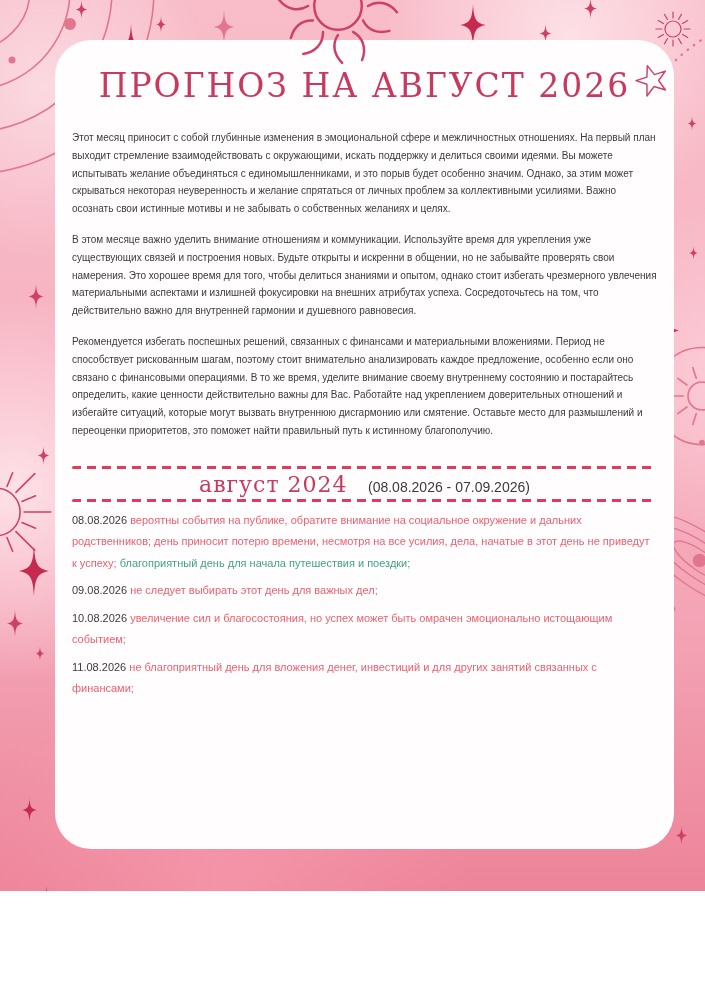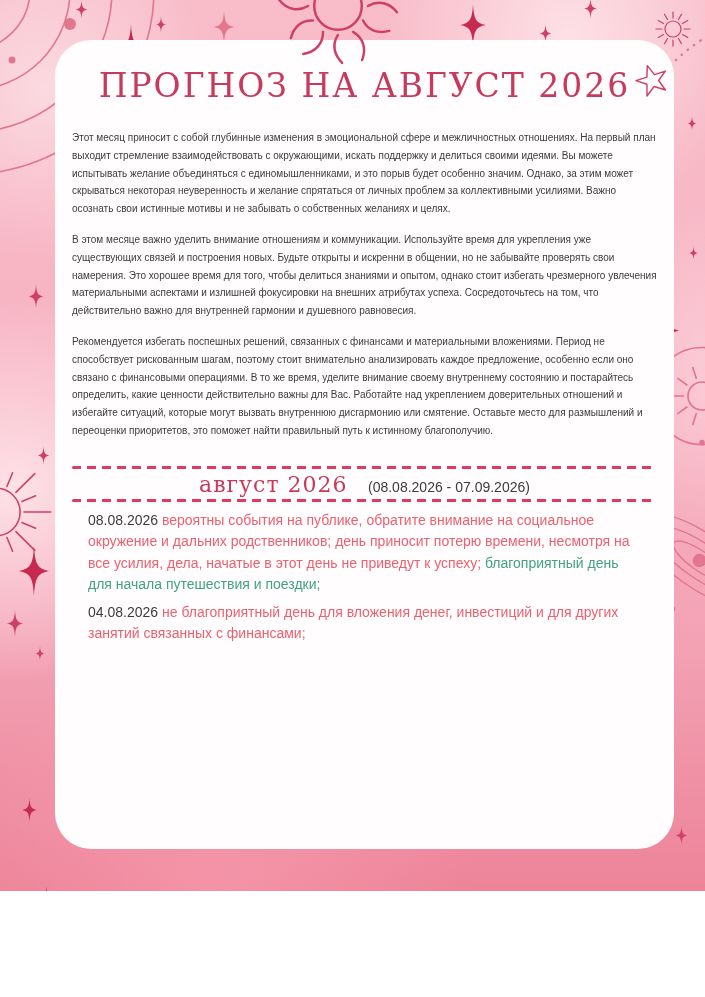--- a/index.html
+++ b/index.html
@@ -22,21 +22,21 @@
     font-size:33px;letter-spacing:2px;color:var(--accent-crimson,#c73a5d);}
   .intro p{margin:0 0 13px;font-size:10px;line-height:17.8px;color:var(--body-text,#3b3b3e);}
   .dash{height:3px;border-radius:3px;
     background:repeating-linear-gradient(90deg,var(--dash-red,#e23a5f) 0 9px,transparent 9px 15px);}
   .calendar-header{margin-top:26px;}
   .header-line{padding:3px 0 2px;text-align:center;}
   .month-title{font-family:"DejaVu Serif","Liberation Serif",serif;font-size:22px;
     letter-spacing:1px;color:var(--accent-crimson,#c73a5d);}
   .date-range{font-size:14px;color:var(--body-text,#3b3b3e);margin-left:16px;}
   .entries{margin-top:8px;}
-  .entry{margin:0 16px 6px;font-size:14px;line-height:21.5px;color:var(--body-text,#3b3b3e);}
+  .entry{margin:0 0 6px;font-size:11px;line-height:21.5px;color:var(--body-text,#3b3b3e);}
   .entry .date{color:var(--body-text,#3b3b3e);}
   .tone-red{color:var(--entry-red,#ec6170);}
   .tone-green{color:var(--entry-green,#42a283);}
   
   .decor{position:absolute;color:var(--ornament-stroke,#cf4066);pointer-events:none;}
   .z1{z-index:1;} .z3{z-index:3;}
   .d-strong{color:#c62a50;} .d-soft{color:#e2768e;}
   .sp{fill:currentColor;}
 </style>
 </head>
@@ -293,32 +293,40 @@
 
     <div class="intro">
       <p>Этот месяц приносит с собой глубинные изменения в эмоциональной сфере и межличностных отношениях. На первый план выходит стремление взаимодействовать с окружающими, искать поддержку и делиться своими идеями. Вы можете испытывать желание объединяться с единомышленниками, и это порыв будет особенно значим. Однако, за этим может скрываться некоторая неуверенность и желание спрятаться от личных проблем за коллективными усилиями. Важно осознать свои истинные мотивы и не забывать о собственных желаниях и целях.</p>
       <p>В этом месяце важно уделить внимание отношениям и коммуникации. Используйте время для укрепления уже существующих связей и построения новых. Будьте открыты и искренни в общении, но не забывайте проверять свои намерения. Это хорошее время для того, чтобы делиться знаниями и опытом, однако стоит избегать чрезмерного увлечения материальными аспектами и излишней фокусировки на внешних атрибутах успеха. Сосредоточьтесь на том, что действительно важно для внутренней гармонии и душевного равновесия.</p>
       <p>Рекомендуется избегать поспешных решений, связанных с финансами и материальными вложениями. Период не способствует рискованным шагам, поэтому стоит внимательно анализировать каждое предложение, особенно если оно связано с финансовыми операциями. В то же время, уделите внимание своему внутреннему состоянию и постарайтесь определить, какие ценности действительно важны для Вас. Работайте над укреплением доверительных отношений и избегайте ситуаций, которые могут вызвать внутреннюю дисгармонию или смятение. Оставьте место для размышлений и переоценки приоритетов, это поможет найти правильный путь к истинному благополучию.</p>
     </div>
 
     <div class="calendar-header">
       <div class="dash"></div>
       <div class="header-line">
-        <span class="month-title">август 2026</span>
+        <span class="month-title">август 2024</span>
         <span class="date-range">(08.08.2026 - 07.09.2026)</span>
       </div>
       <div class="dash"></div>
     </div>
 
     <div class="entries">
       <p class="entry">
         <span class="date">08.08.2026</span>
         <span class="tone-red">вероятны события на публике, обратите внимание на социальное окружение и дальних родственников;</span>
         <span class="tone-red">день приносит потерю времени, несмотря на все усилия, дела, начатые в этот день не приведут к успеху;</span>
         <span class="tone-green">благоприятный день для начала путешествия и поездки;</span>
       </p>
       <p class="entry">
-        <span class="date">04.08.2026</span>
+        <span class="date">09.08.2026</span>
+        <span class="tone-red">не следует выбирать этот день для важных дел;</span>
+      </p>
+      <p class="entry">
+        <span class="date">10.08.2026</span>
+        <span class="tone-red">увеличение сил и благосостояния, но успех может быть омрачен эмоционально истощающим событием;</span>
+      </p>
+      <p class="entry">
+        <span class="date">11.08.2026</span>
         <span class="tone-red">не благоприятный день для вложения денег, инвестиций и для других занятий связанных с финансами;</span>
       </p>
     </div>
   </div>
 </div>
 
 </body></html>

